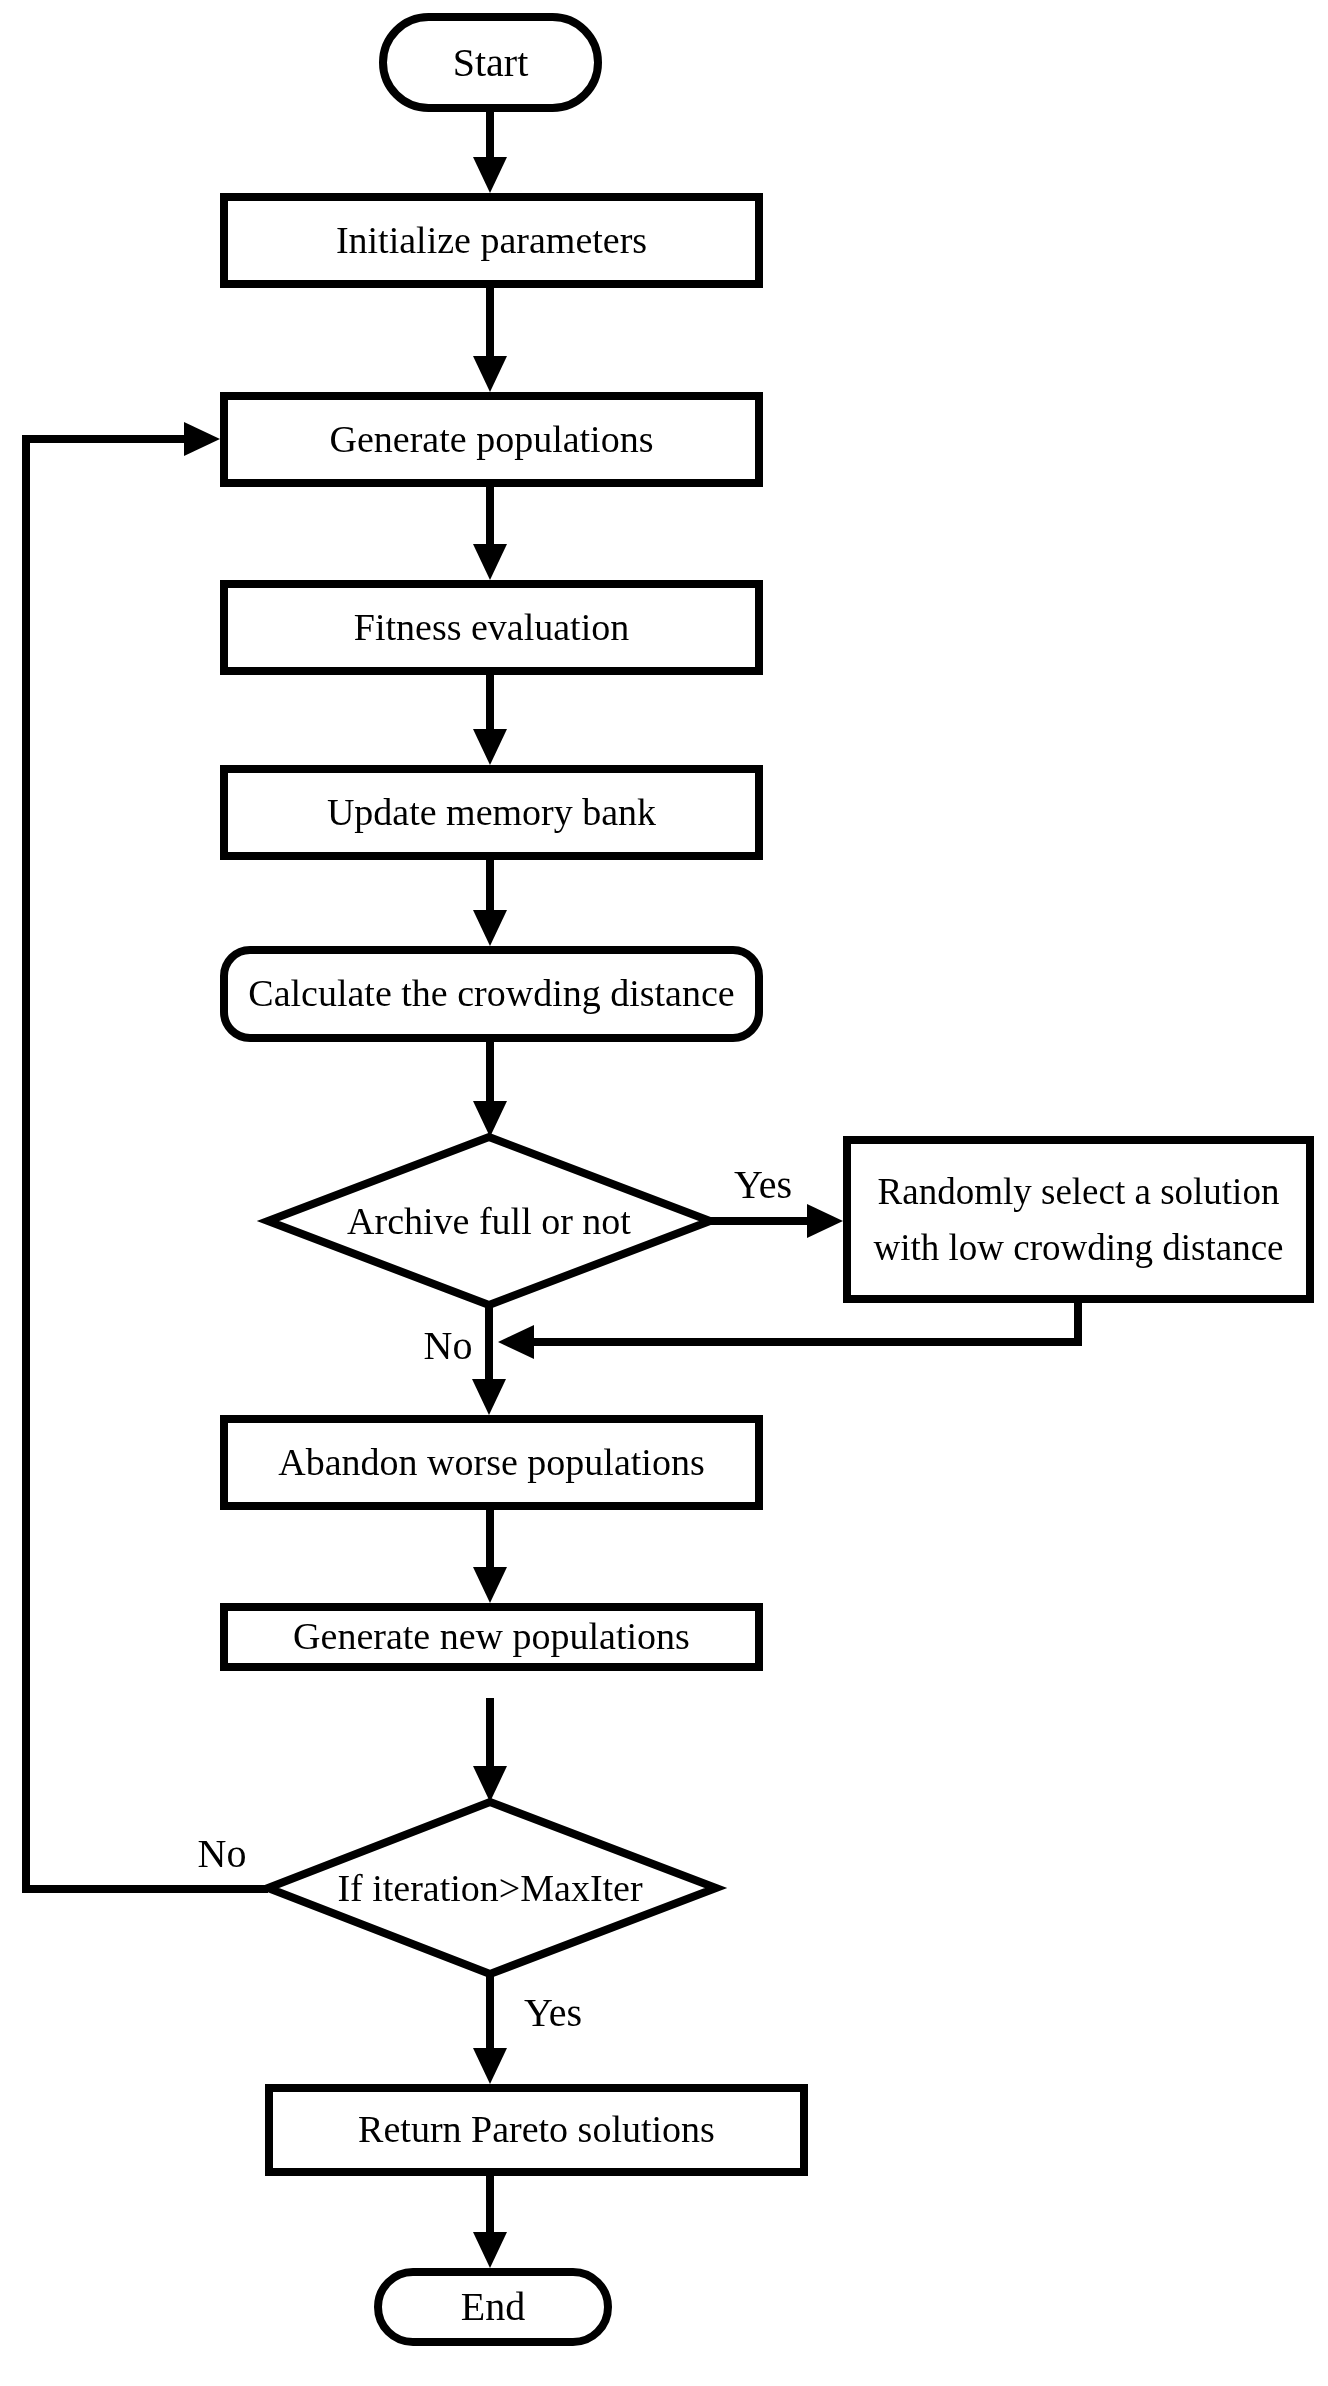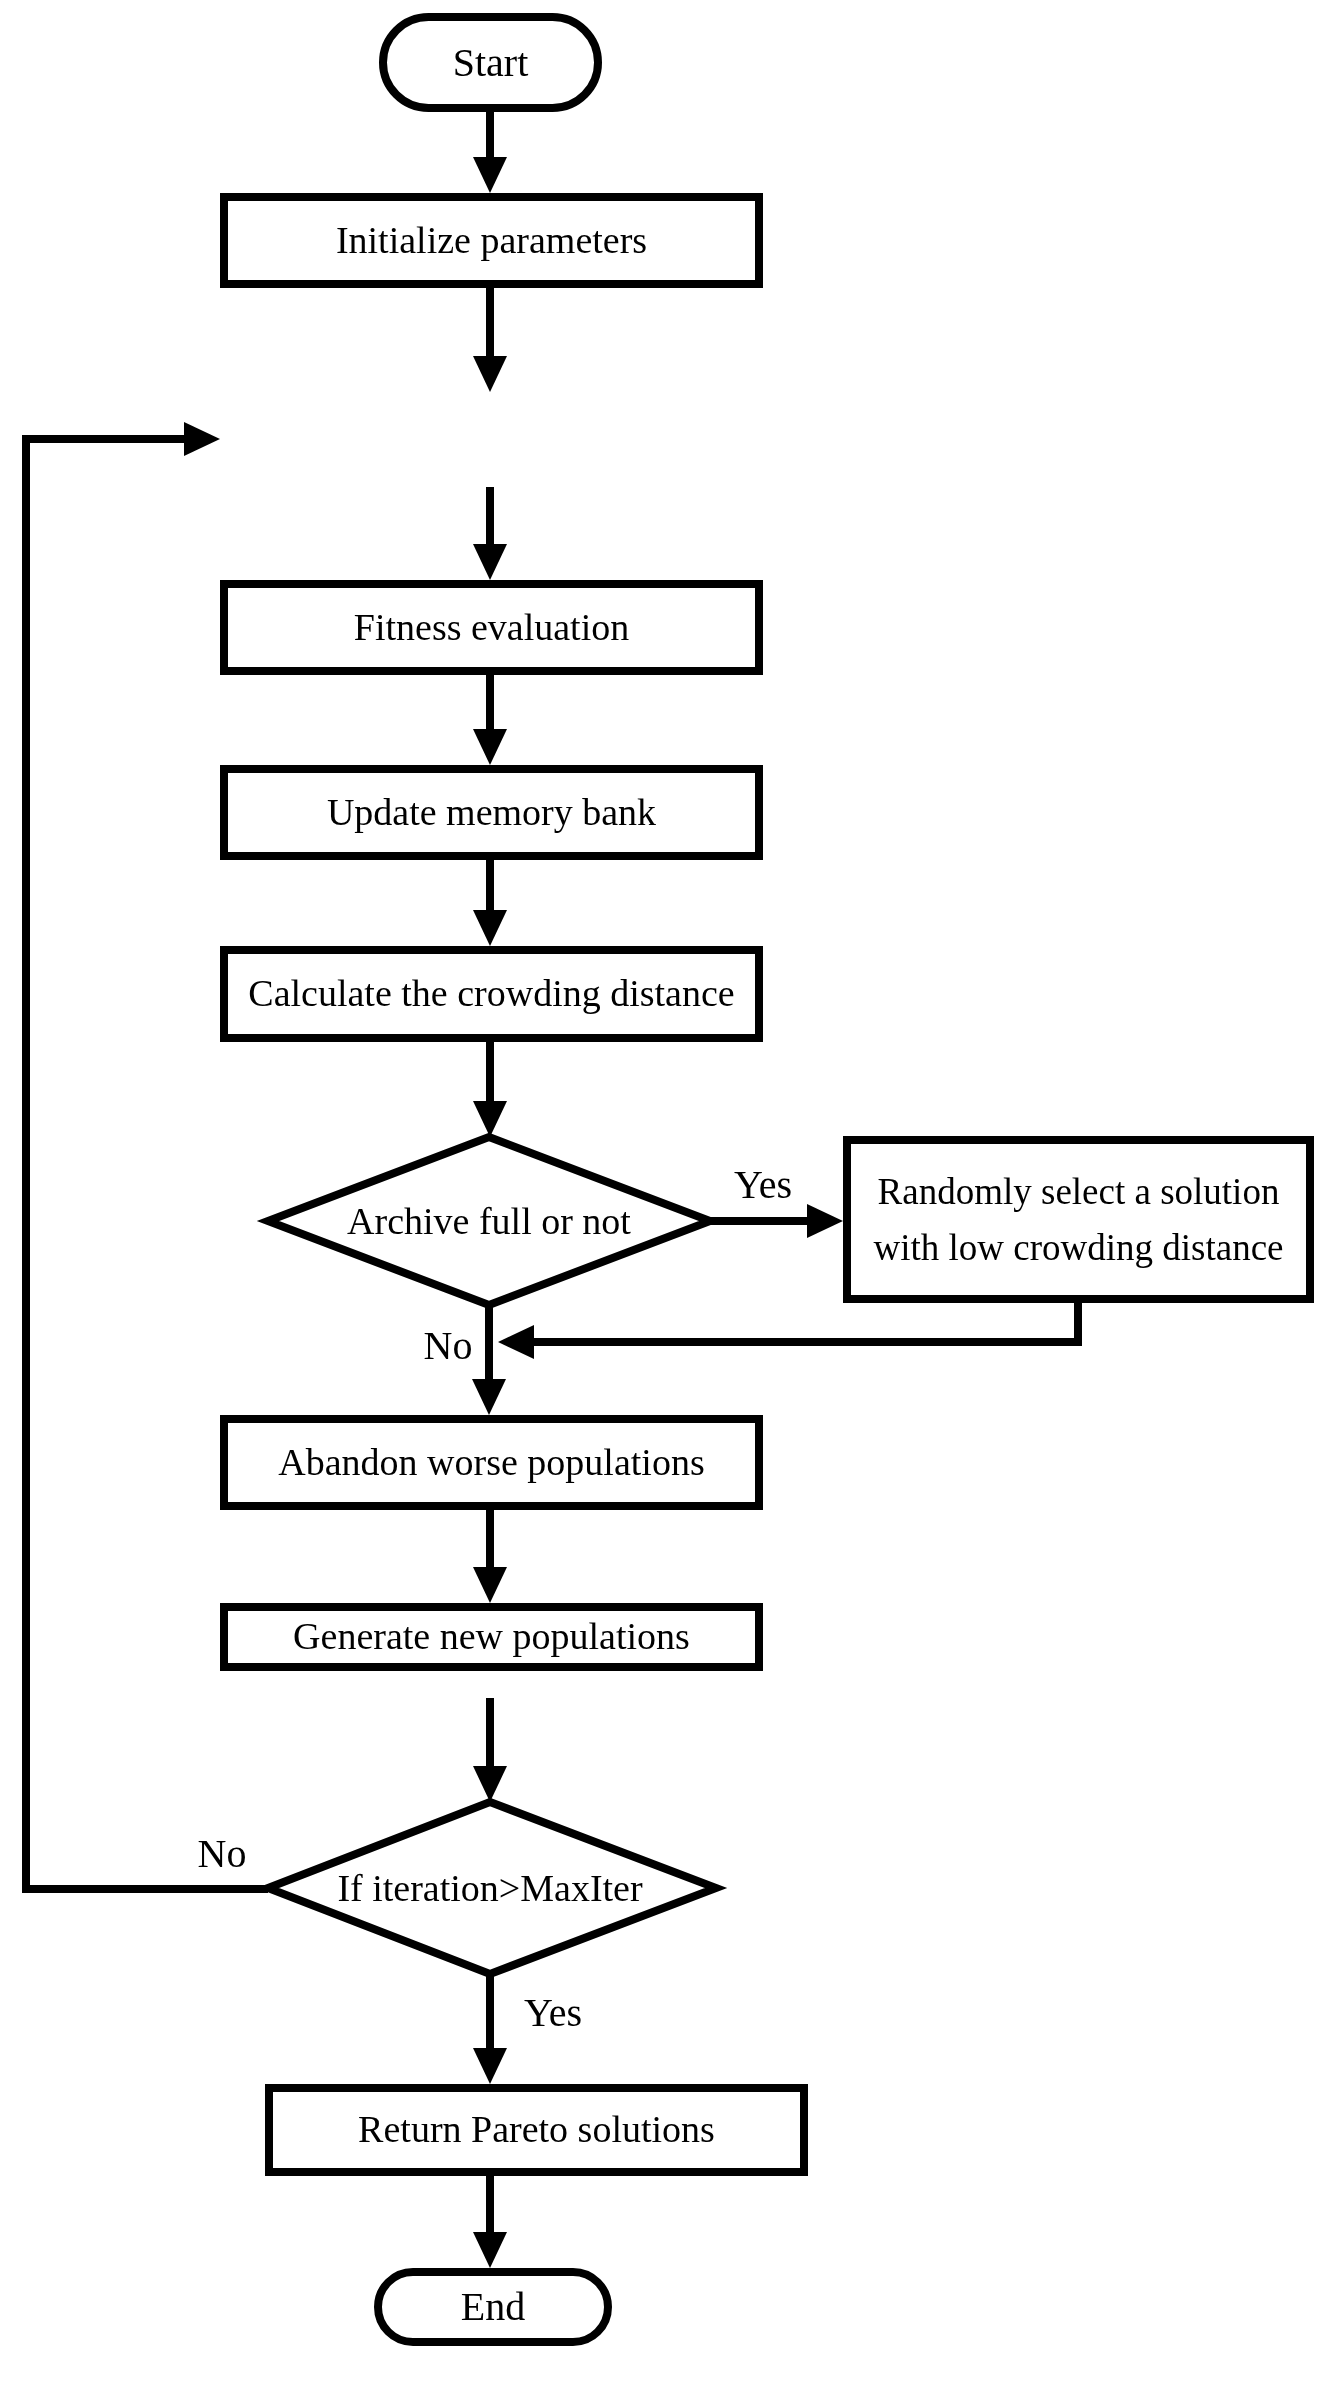--- a/index.html
+++ b/index.html
@@ -160,26 +160,27 @@
     <g>
       <line x1="490" y1="2176" x2="490" y2="2236"></line>
       <polygon class="arrowhead" points="490,2268 473,2232 507,2232"></polygon>
     </g>
   </svg>
 
   <div class="node terminator" style="left:379px; top:13px; width:223px; height:99px;">Start</div>
 
   <div class="node" style="left:220px; top:193px; width:543px; height:95px;">Initialize parameters</div>
 
+  <div class="node" style="left:220px; top:392px; width:543px; height:95px;">Generate populations</div>
 
   <div class="node" style="left:220px; top:580px; width:543px; height:95px;">Fitness evaluation</div>
 
   <div class="node" style="left:220px; top:765px; width:543px; height:95px;">Update memory bank</div>
 
-  <div class="node" style="left:220px; top:946px; width:543px; height:96px;">Calculate the crowding distance</div>
+  <div class="node" style="left:220px; top:946px; width:543px; height:96px;border-radius:30px;">Calculate the crowding distance</div>
 
   <div class="decision-label" style="left:259px; top:1183px; width:460px; height:76px;">Archive full or not</div>
 
   <div class="node" style="left:220px; top:1415px; width:543px; height:95px;">Abandon worse populations</div>
 
   <div class="node multiline" style="left:843px; top:1136px; width:471px; height:167px;">
     <span>Randomly select a solution</span>
     <span>with low crowding distance</span>
   </div>
 

